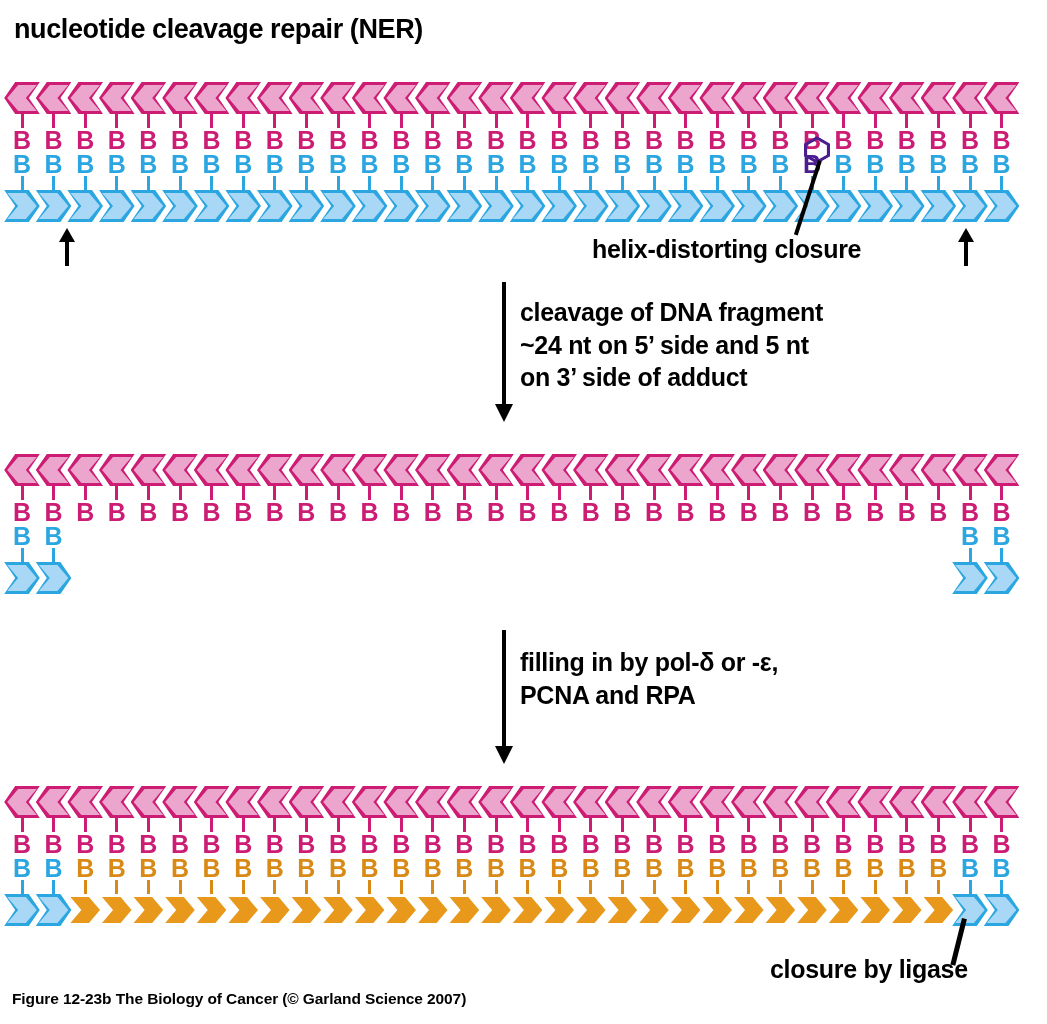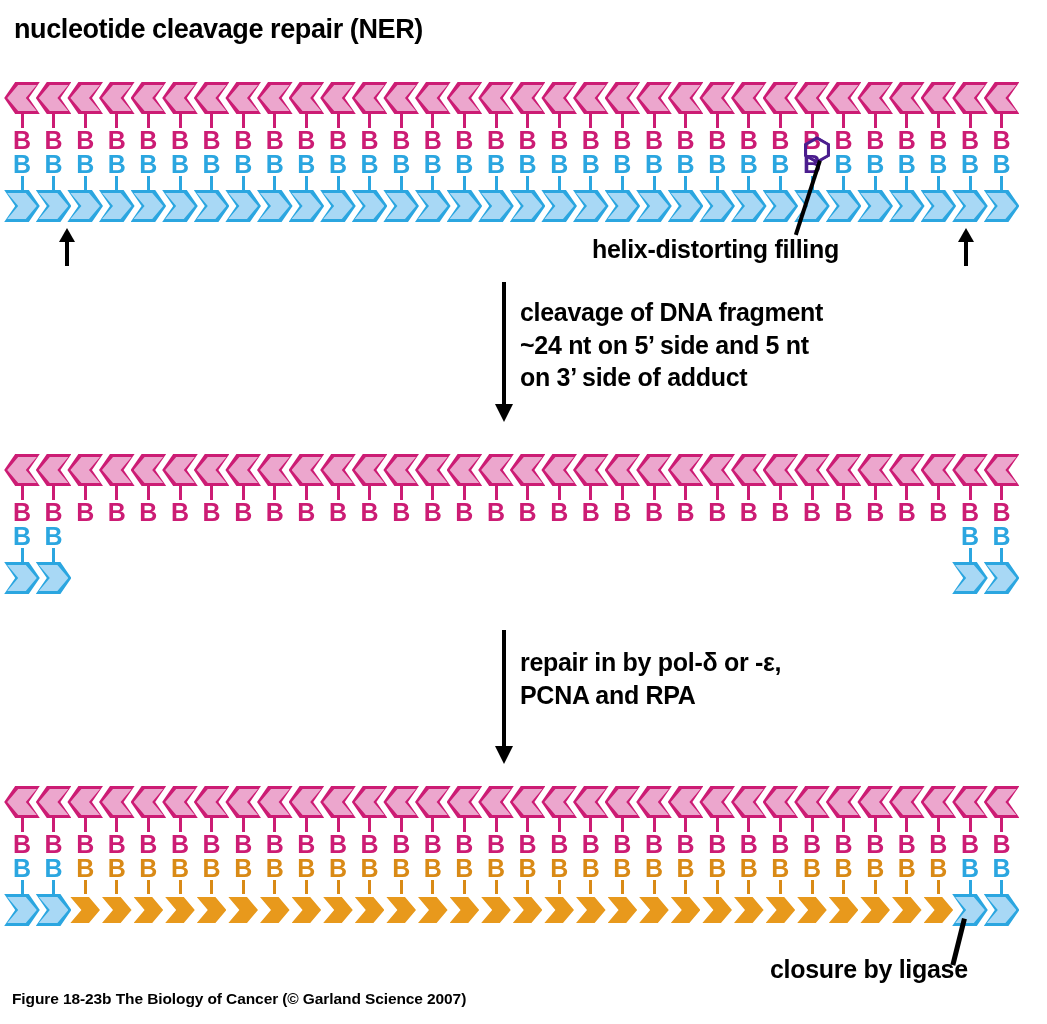--- a/index.html
+++ b/index.html
@@ -423,21 +423,21 @@
 <div class="uparrow" style="left:58px;top:228px;">
   <div class="head"></div>
     <div class="shaft"></div>
 </div>
 <div class="uparrow" style="left:957px;top:228px;">
   <div class="head"></div>
     <div class="shaft"></div>
 </div>
 
 <div class="leader" id="adduct-leader" style="left:818px;top:160px;width:4px;height:78px;transform:rotate(18deg);"></div>
-<div class="abs callout" style="left:592px;top:235px;">helix-distorting filling</div>
+<div class="abs callout" style="left:592px;top:235px;">helix-distorting closure</div>
 
 <div class="downarrow" style="left:494px;top:282px;height:140px;">
   <div class="shaft" style="height:124px;"></div>
   <div class="head" style="top:122px;"></div>
 </div>
 <div class="abs step-text" style="left:520px;top:296px;width:430px;">cleavage of DNA fragment
 ~24 nt on 5’ side and 5 nt
 on 3’ side of adduct</div>
 
 <div class="abs stage" id="stage2" style="top:450px;">
@@ -632,21 +632,21 @@
       <div class="seg" style="left: 983.8px; width: 35.6px; background: rgb(43, 166, 224); clip-path: polygon(0% 0%, calc(100% - 11px) 0%, 100% 50%, calc(100% - 11px) 100%, 0% 100%, 11px 50%);">
         <div style="position: absolute; inset: 3px; background: rgb(168, 216, 245); clip-path: polygon(0% 0%, calc(100% - 11px) 0%, 100% 50%, calc(100% - 11px) 100%, 0% 100%, 11px 50%);"></div>
       </div>
     </div>
 </div>
 
 <div class="downarrow" style="left:494px;top:630px;height:135px;">
   <div class="shaft" style="height:118px;"></div>
   <div class="head" style="top:116px;"></div>
 </div>
-<div class="abs step-text" style="left:520px;top:646px;width:430px;">repair in by pol-δ or -ε,
+<div class="abs step-text" style="left:520px;top:646px;width:430px;">filling in by pol-δ or -ε,
 PCNA and RPA</div>
 
 <div class="abs stage" id="stage3" style="top:782px;">
   <div class="ribbon" id="s3-top" style="top: 4px;">
       <div class="seg" style="left: 4.2px; width: 35.6px; background: rgb(204, 28, 116); clip-path: polygon(0% 50%, 11px 0%, 100% 0%, calc(100% - 11px) 50%, 100% 100%, 11px 100%);">
         <div style="position: absolute; inset: 3px; background: rgb(236, 166, 205); clip-path: polygon(0% 50%, 11px 0%, 100% 0%, calc(100% - 11px) 50%, 100% 100%, 11px 100%);"></div>
       </div>
       <div class="seg" style="left: 35.8px; width: 35.6px; background: rgb(204, 28, 116); clip-path: polygon(0% 50%, 11px 0%, 100% 0%, calc(100% - 11px) 50%, 100% 100%, 11px 100%);">
         <div style="position: absolute; inset: 3px; background: rgb(236, 166, 205); clip-path: polygon(0% 50%, 11px 0%, 100% 0%, calc(100% - 11px) 50%, 100% 100%, 11px 100%);"></div>
       </div>
@@ -973,13 +973,13 @@
       </div>
       <div class="seg" style="left: 983.8px; width: 35.6px; background: rgb(43, 166, 224); clip-path: polygon(0% 0%, calc(100% - 11px) 0%, 100% 50%, calc(100% - 11px) 100%, 0% 100%, 11px 50%);">
         <div style="position: absolute; inset: 3px; background: rgb(168, 216, 245); clip-path: polygon(0% 0%, calc(100% - 11px) 0%, 100% 50%, calc(100% - 11px) 100%, 0% 100%, 11px 50%);"></div>
       </div>
     </div>
 </div>
 
 <div class="leader" id="ligase-leader" style="left:962px;top:918px;width:5px;height:48px;transform:rotate(14deg);"></div>
 <div class="abs callout" style="left:770px;top:955px;">closure by ligase</div>
 
-<div class="abs" id="figure-caption">Figure 18-23b  The Biology of Cancer (© Garland Science 2007)</div>
+<div class="abs" id="figure-caption">Figure 12-23b  The Biology of Cancer (© Garland Science 2007)</div>
 
 </body></html>

